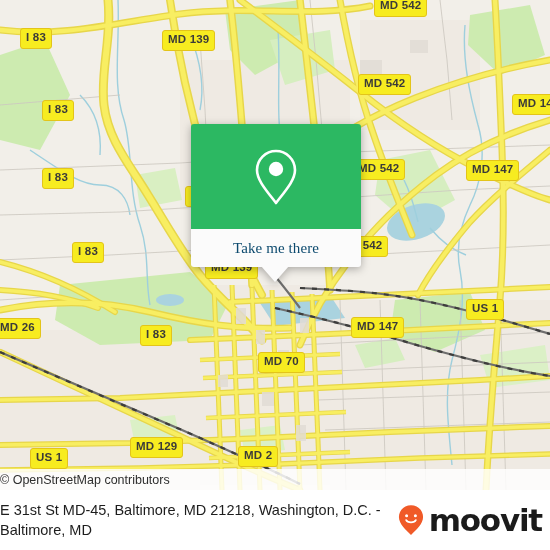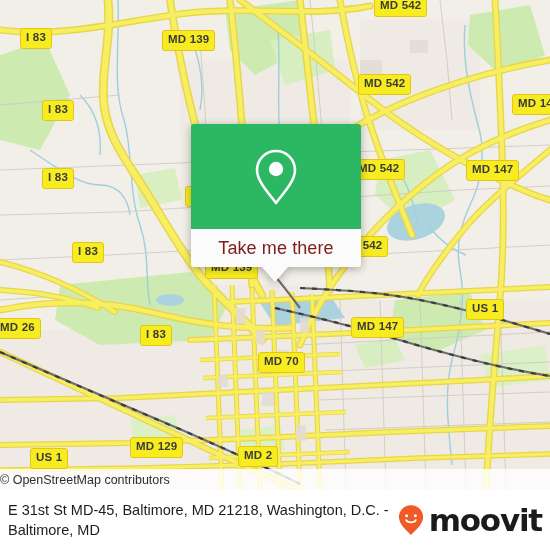--- a/index.html
+++ b/index.html
@@ -41,22 +41,22 @@
     background:#2cb862;border-radius:3px 3px 0 0;
     display:flex;align-items:center;justify-content:center;
   }
   .pin-icon{width:48px;height:58px;display:block;}
   .callout-bar{
     position:absolute;left:0;top:105px;width:170px;height:38px;
     background:#fbfbfb;border-radius:0 0 3px 3px;
     display:flex;align-items:center;justify-content:center;
   }
   .callout-bar span{
-    font-size:18px;color:#7f1d1d;letter-spacing:.1px;
-    font-family:Liberation Sans, sans-serif;
+    font-size:15px;color:#0c4a6e;letter-spacing:.1px;
+    font-family:Liberation Serif, serif;
   }
   .callout-tail{
     position:absolute;left:70px;top:142px;width:0;height:0;
     border-left:14px solid transparent;
     border-right:14px solid transparent;
     border-top:16px solid #fbfbfb;
   }
 
   
   .attrib{
@@ -69,21 +69,21 @@
     font-family:"Liberation Sans","DejaVu Sans",sans-serif;
   }
 
   
   .footer{
     position:absolute;left:0;top:490px;width:550px;height:60px;
     background:rgba(255,255,255,.93);
     display:flex;align-items:center;
   }
   .footer-text{
-    padding-left:8px;width:405px;box-sizing:border-box;
+    width:405px;box-sizing:border-box;
     font-size:14.5px;line-height:20px;color:#1d1d1d;
     font-family:"Liberation Sans","DejaVu Sans",sans-serif;
   }
   .brand{
     position:absolute;right:8px;top:50%;transform:translateY(-50%);
     display:flex;align-items:flex-end;gap:5px;
   }
   .brand-pin{width:26px;height:31px;display:block;}
   .brand-word{
     font-size:31px;line-height:31px;color:#1b1b1b;font-weight:bold;

